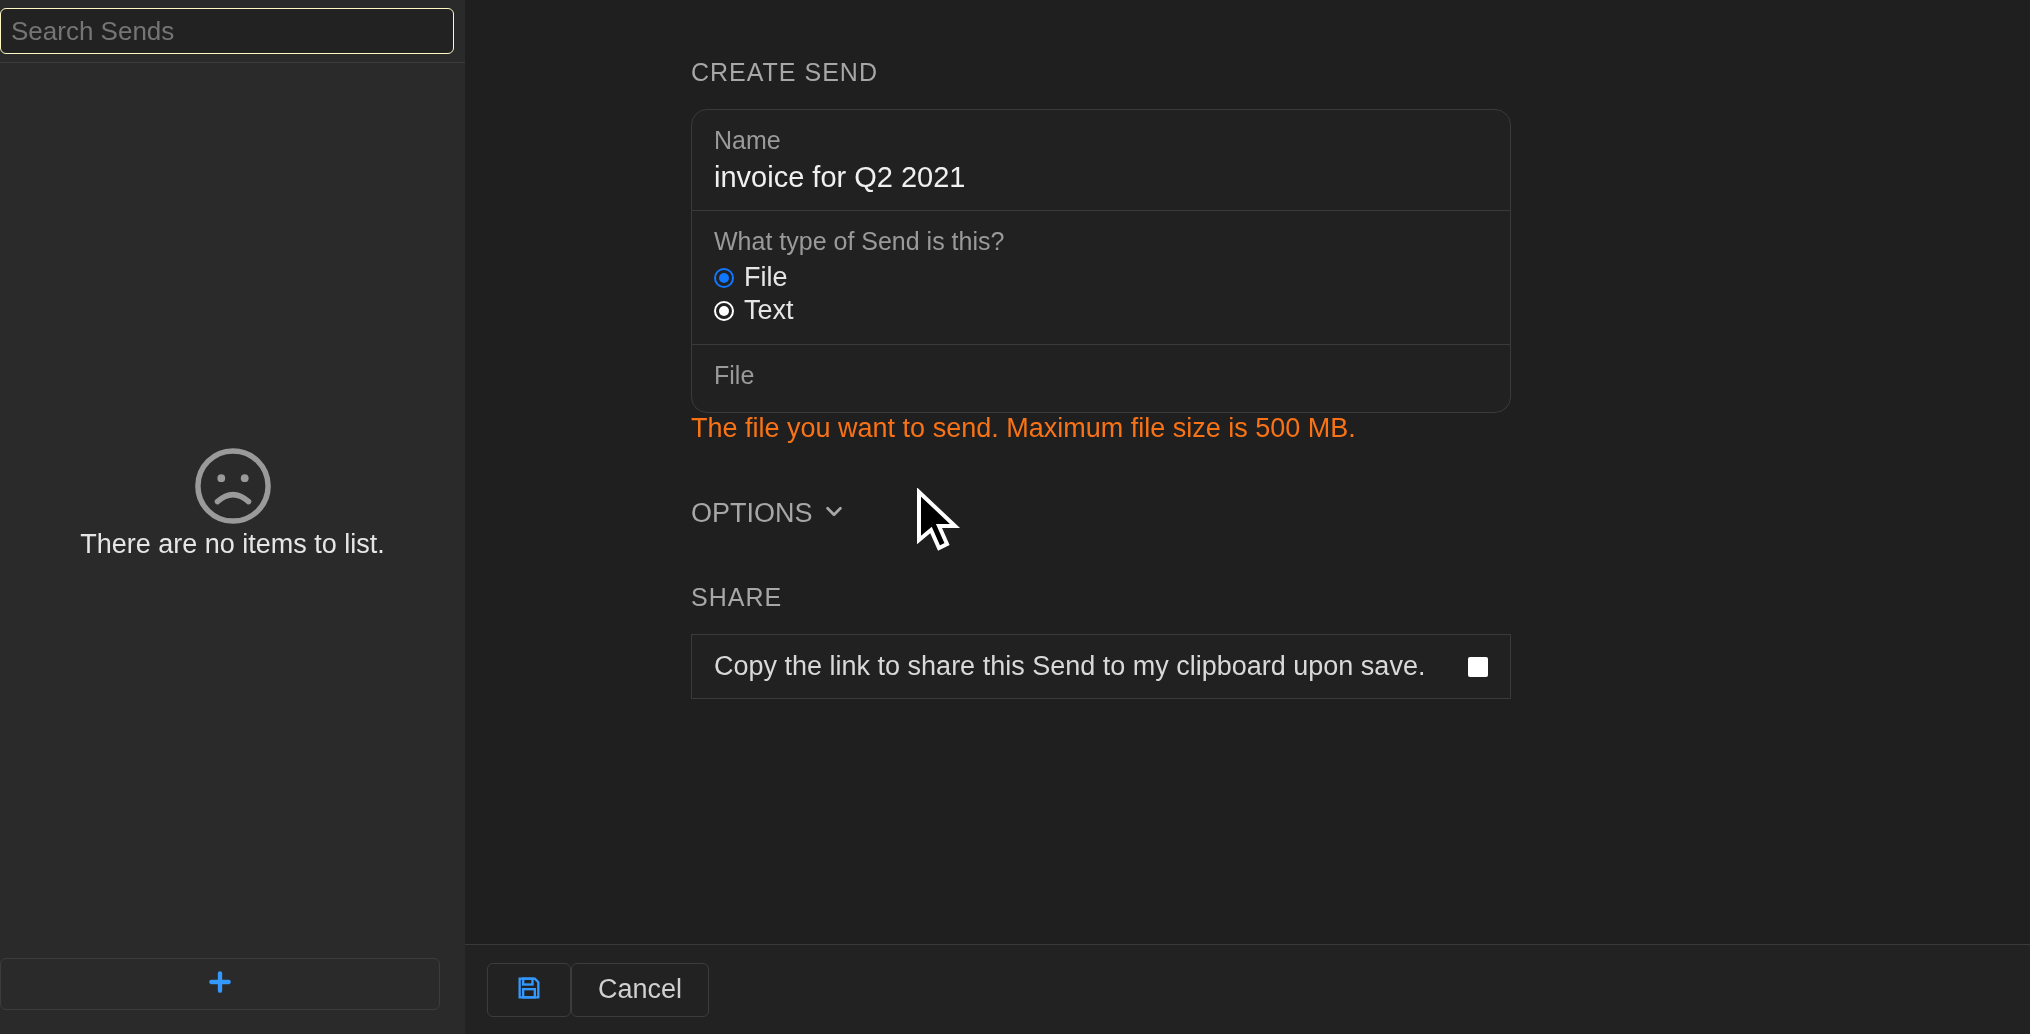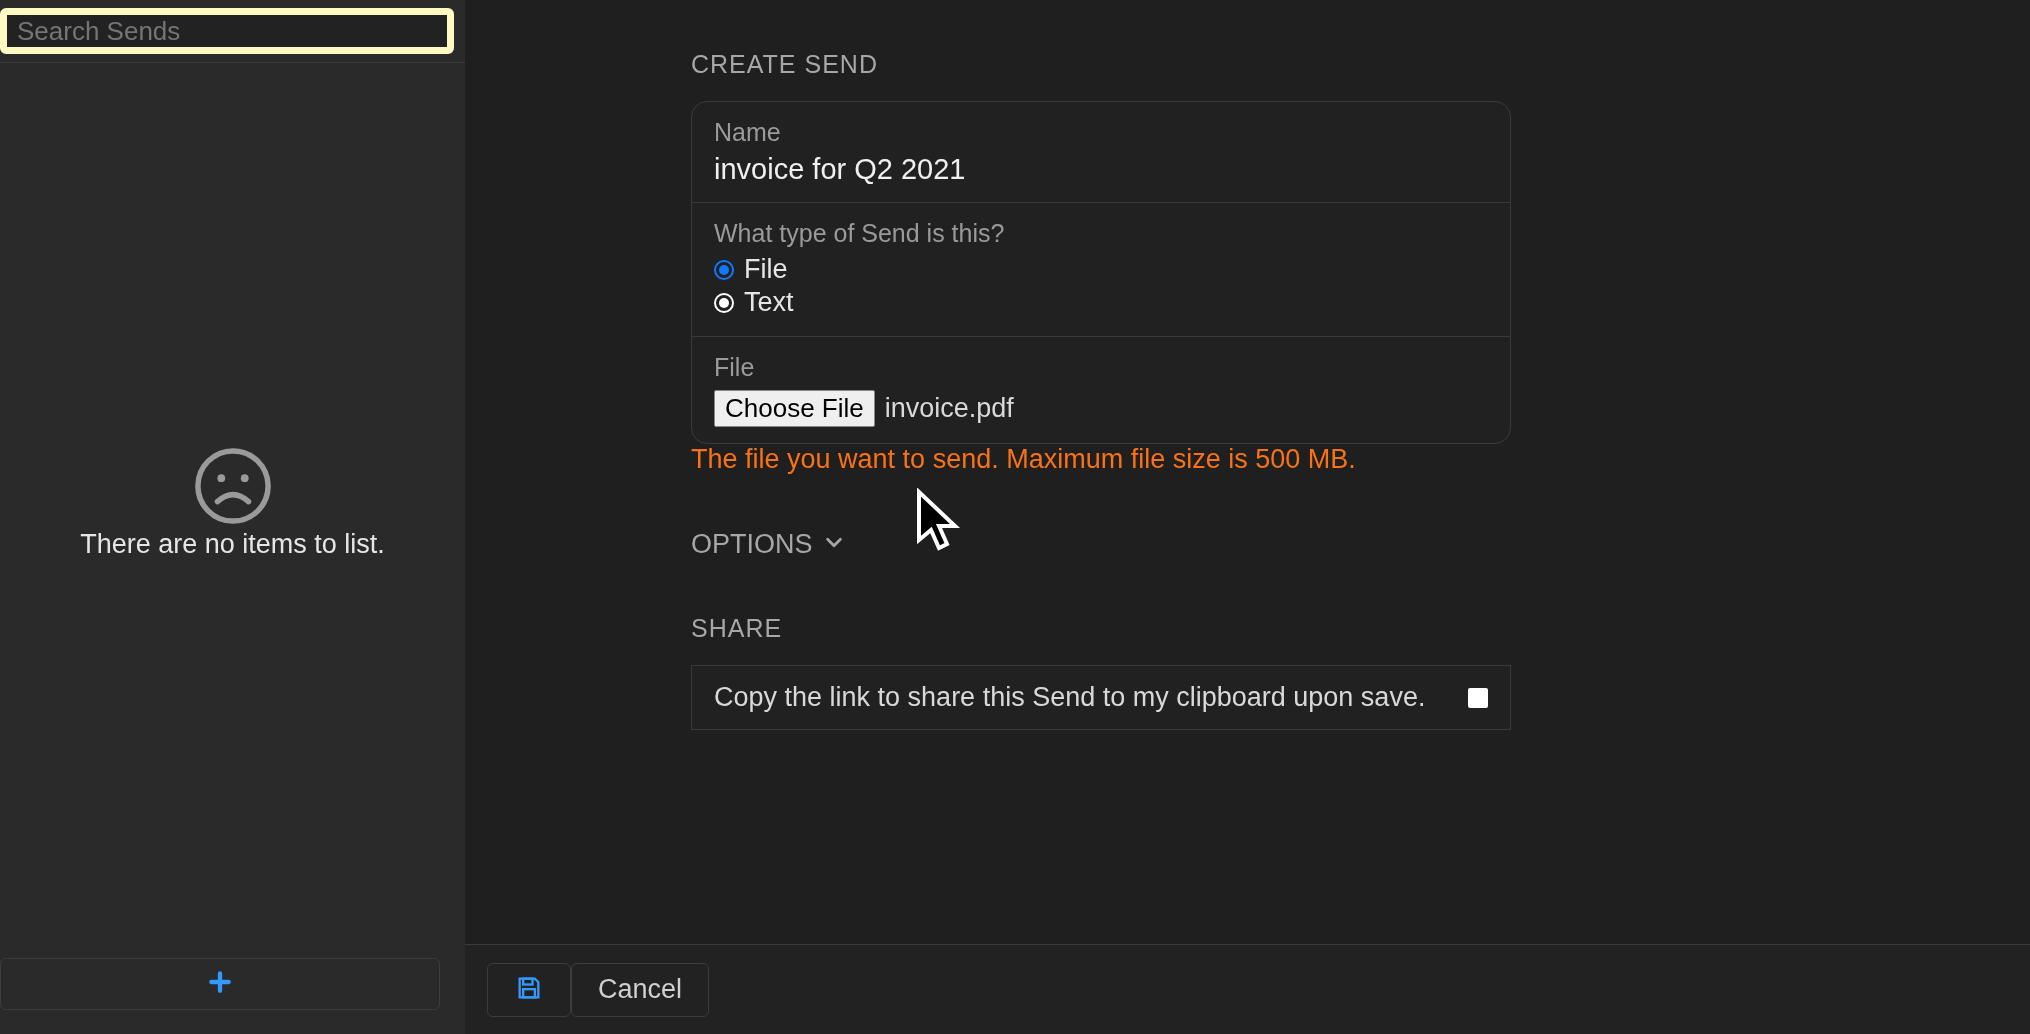--- a/index.html
+++ b/index.html
@@ -1,32 +1,32 @@
 <!DOCTYPE html>
 <html><head>
   <meta charset="utf-8">
   <style>
     * { margin:0; padding:0; box-sizing:border-box; font-family:"Helvetica Neue",Arial,sans-serif; }
     body { background:#1f1f1f; color:#d9d9d9; width:2030px; height:1034px; overflow:hidden; position:relative; }
 
     
     .left    { position:absolute; left:0; top:0; width:465px; height:1034px; background:#2a2a2a; }
     .search  { position:absolute; left:0; top:8px; width:454px; height:46px; background:#222;
-               border:7px solid #fef9c3; border-radius:6px; display:flex; align-items:center; padding:0 10px; }
+               border:1px solid #fef9c3; border-radius:6px; display:flex; align-items:center; padding:0 10px; }
     .search input { width:100%; background:transparent; border:none; outline:none; color:#bdbdbd; font-size:26px; }
     .divider1 { position:absolute; left:0; top:62px; width:465px; border-top:1px solid #3a3a3a; }
     .empty   { position:absolute; left:0; top:62px; right:0; bottom:90px;
                display:flex; flex-direction:column; align-items:center; justify-content:center; }
     .empty-text { font-size:27px; color:#e6e6e6; }
     .add-row { position:absolute; left:0; bottom:24px; width:440px; height:52px;
                border:1px solid #3c3c3c; border-radius:6px; display:flex; align-items:center; justify-content:center; }
 
     
     .main    { position:absolute; left:465px; top:0; right:0; height:1034px; background:#1f1f1f; }
-    .form    { position:absolute; left:226px; top:50px; width:820px; }
+    .form    { position:absolute; left:226px; top:58px; width:820px; }
     .section-title { color:#a7a7a7; letter-spacing:1px; font-size:25px; margin-bottom:22px; }
     .card    { background:#2b2b2b33; border:1px solid #3a3a3a; border-radius:16px; }
 
     .field   { padding:16px 22px; border-bottom:1px solid #3a3a3a; }
     .field:last-child { border-bottom:none; }
     .label   { color:#9a9a9a; font-size:25px; margin-bottom:6px; }
     .value-input { width:100%; background:transparent; border:none; outline:none; color:#f0f0f0; font-size:29px; }
 
     .radio-row { display:flex; align-items:center; gap:10px; font-size:27px; color:#e6e6e6; margin:2px 0; }
     .radio { width:20px; height:20px; border-radius:50%; border:2px solid #fff; position:relative; }
@@ -107,24 +107,20 @@
           <span>File</span>
         </div>
         <div class="radio-row">
           <span class="radio"></span>
           <span>Text</span>
         </div>
       </div>
 
       <div class="field">
         <div class="label">File</div>
-        <div class="file-row">
-          <button class="choose-btn">Choose File</button>
-          <span class="filename">invoice.pdf</span>
-        </div>
       </div>
     </div>
 
     <div class="hint">The file you want to send. Maximum file size is 500 MB.</div>
 
     <div class="options">
       <span>OPTIONS</span>
       <span>
         <svg width="22" height="22" viewBox="0 0 24 24">
           <path d="M5 9l7 7 7-7" fill="none" stroke="#a7a7a7" stroke-width="3" stroke-linecap="round" stroke-linejoin="round"></path>

